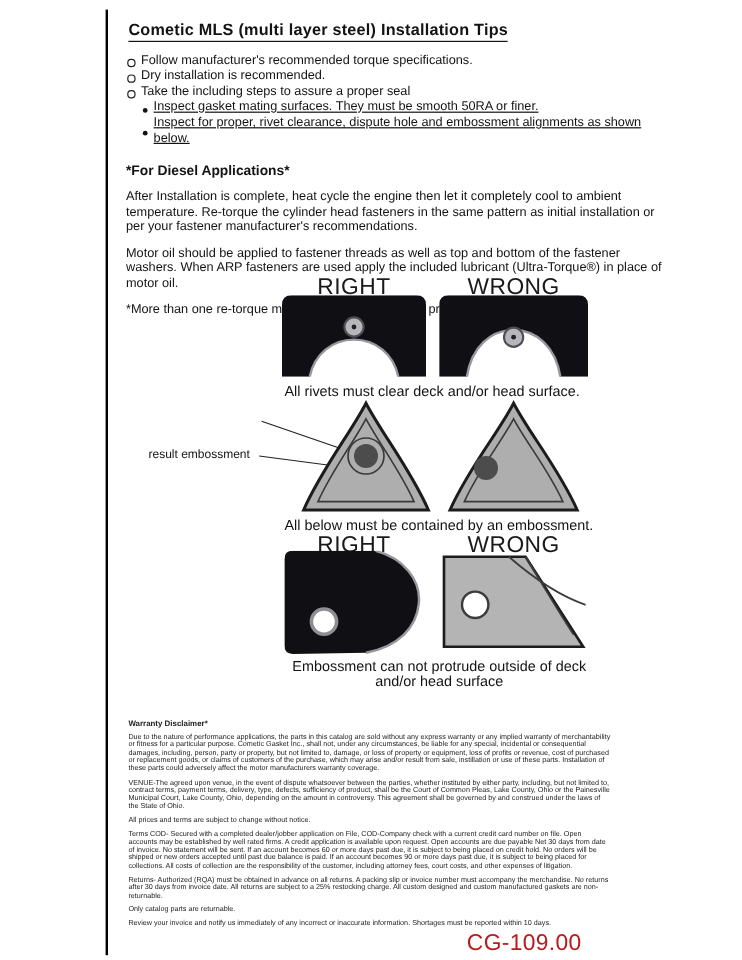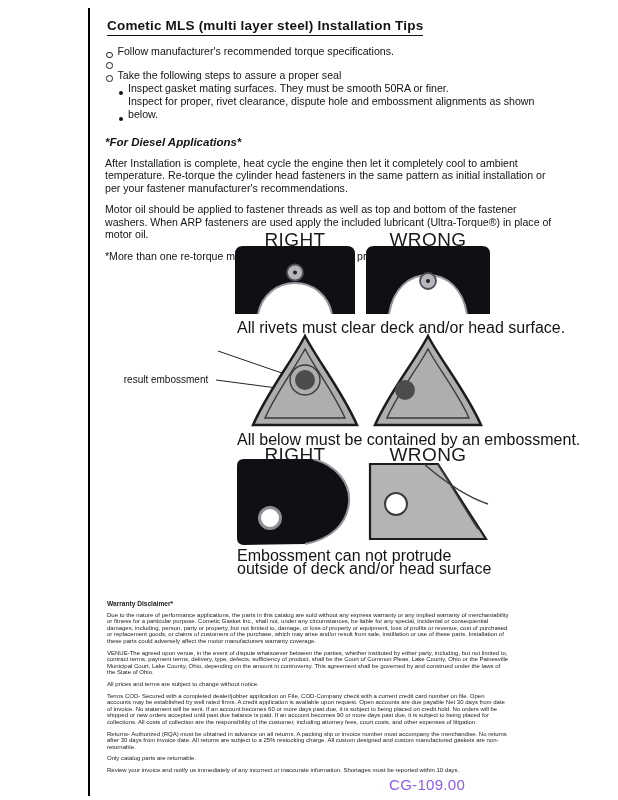--- a/index.html
+++ b/index.html
@@ -1,55 +1,56 @@
 <!DOCTYPE html>
 <html><head>
 <meta charset="utf-8">
 <style>
   html,body{margin:0;padding:0;background:#ffffff;}
   .page{position:relative;width:618px;height:800px;background:#fff;font-family:"Liberation Sans",sans-serif;color:#131313;overflow:hidden;border-radius:25px;}
   .left-rule{position:absolute;left:88px;top:8px;width:2px;height:788px;background:#000;}
   .content{position:absolute;left:105px;top:16px;width:452px;}
   .title{display:inline-block;font-size:13.5px;font-weight:700;border-bottom:1.6px solid #131313;padding-bottom:2px;margin:0 0 9px 2px;letter-spacing:.2px;}
-  .bullet-row{display:flex;align-items:flex-end;font-size:10.6px;line-height:13px;}
+  .bullet-row{display:flex;align-items:center;font-size:10.6px;line-height:13px;}
   .b1{flex:none;width:4.5px;height:4.5px;border:1px solid #222;border-radius:50%;margin:4px 5px 0 1px;}
   .b2{flex:none;width:4px;height:4px;background:#131313;border-radius:50%;margin:4.5px 5px 0 0;}
-  .sub{margin-left:14px;}
-  .h2{font-size:11.5px;font-weight:700;margin:15px 0 9px 0;font-style:italic;}
+  .sub{margin-left:14px;text-decoration:underline;}
+  .h2{font-size:11.5px;font-weight:700;margin:15px 0 9px 0;}
   .para{font-size:10.6px;line-height:12.6px;margin-bottom:9px;width:452px;}
   .note{margin-top:1px;}
   .abs{position:absolute;}
   .hdr{position:absolute;font-size:19px;text-align:center;letter-spacing:.4px;color:#1a1a1a;}
-  .cap{position:absolute;font-size:16px;color:#131313;}
+  .cap{position:absolute;font-size:12px;color:#131313;text-align:center;}
   .callout{position:absolute;font-size:10px;line-height:11.5px;text-align:center;color:#131313;}
   .warranty{position:absolute;left:107px;top:601px;width:402px;font-size:6px;line-height:6.6px;color:#222;}
   .warranty .whead{font-weight:700;font-size:6.6px;margin:0 0 4px 0;}
   .warranty p{margin:0 0 5px 0;}
-  .pagenum{position:absolute;left:389px;top:776px;font-size:15px;color:#8b5cf6;letter-spacing:.3px;}
+  .pagenum{position:absolute;left:389px;top:776px;font-size:19px;color:#b91c1c;letter-spacing:.3px;}
   svg{display:block;}
 </style>
 </head>
 <body>
 
 <div class="page">
   <div class="left-rule"></div>
 
   <div class="content">
     <div class="title">Cometic MLS (multi layer steel) Installation Tips</div>
 
     <div class="bullet-row">
       <span class="b1"></span>
       <span>Follow manufacturer's recommended torque specifications.</span>
     </div>
     <div class="bullet-row">
       <span class="b1"></span>
+      <span>Dry installation is recommended.</span>
     </div>
     <div class="bullet-row">
       <span class="b1"></span>
-      <span>Take the following steps to assure a proper seal</span>
+      <span>Take the including steps to assure a proper seal</span>
     </div>
     <div class="bullet-row sub">
       <span class="b2"></span>
       <span>Inspect gasket mating surfaces.  They must be smooth 50RA or finer.</span>
     </div>
     <div class="bullet-row sub">
       <span class="b2"></span>
       <span>Inspect for proper, rivet clearance, dispute hole and embossment alignments as shown below.</span>
     </div>
 

